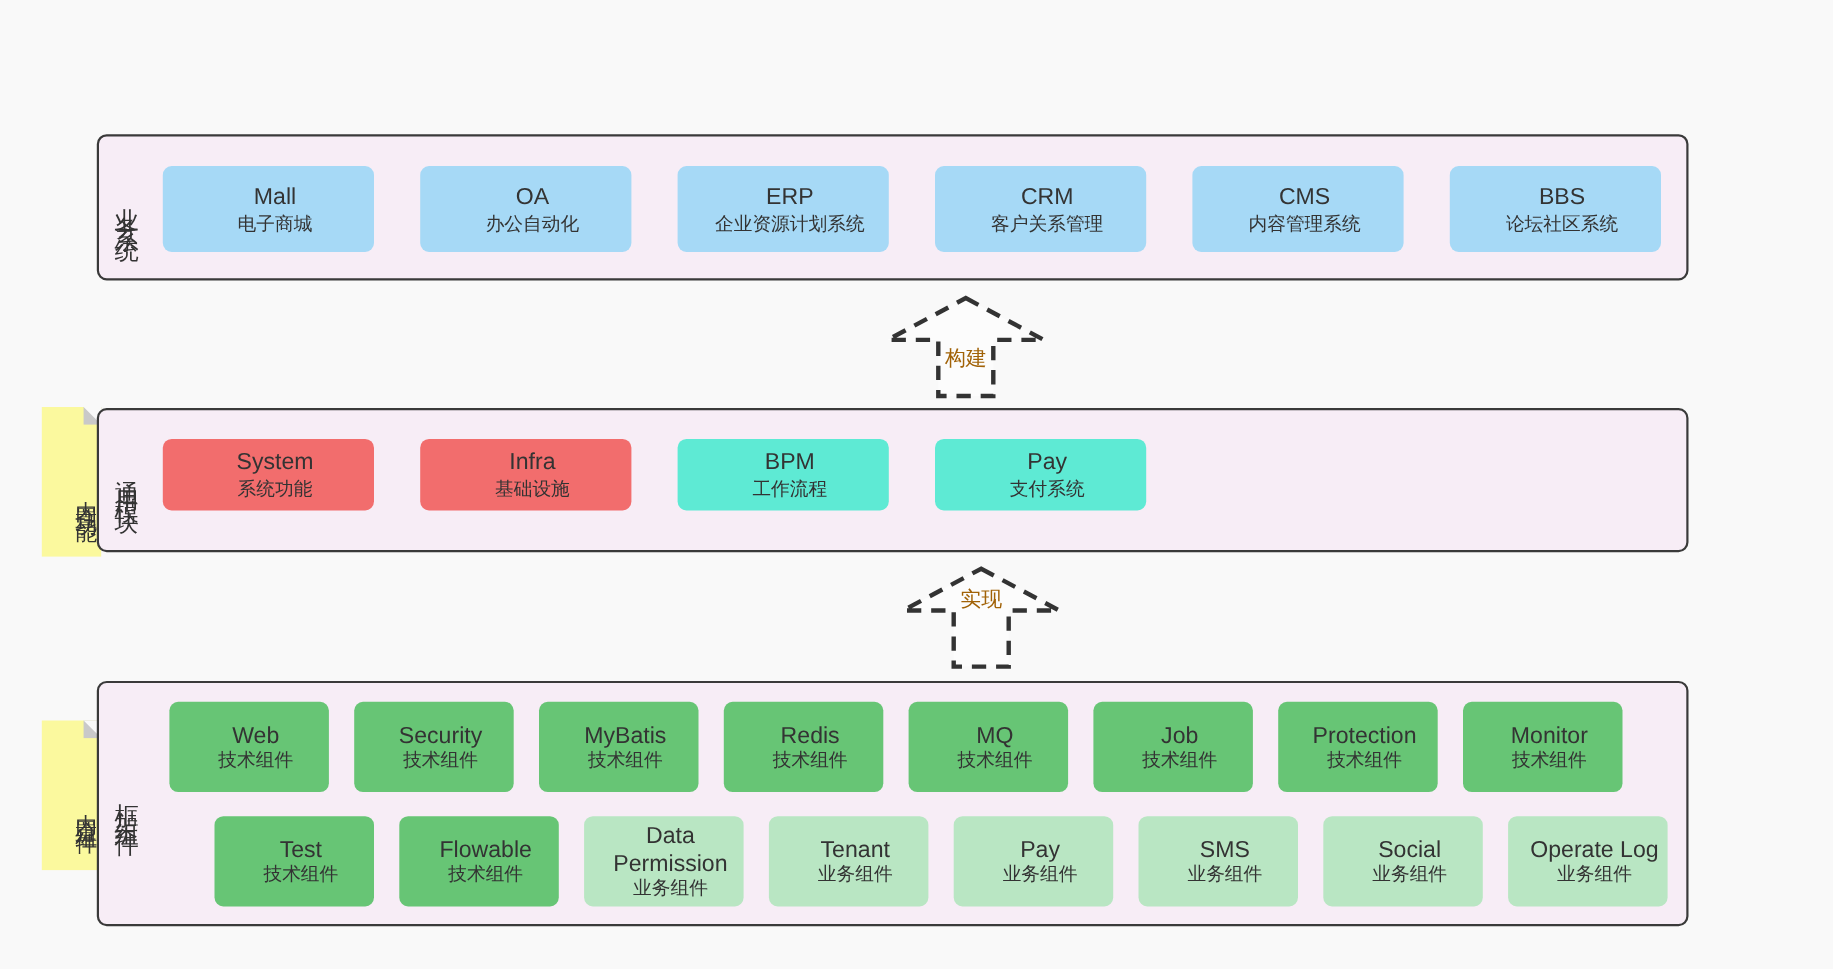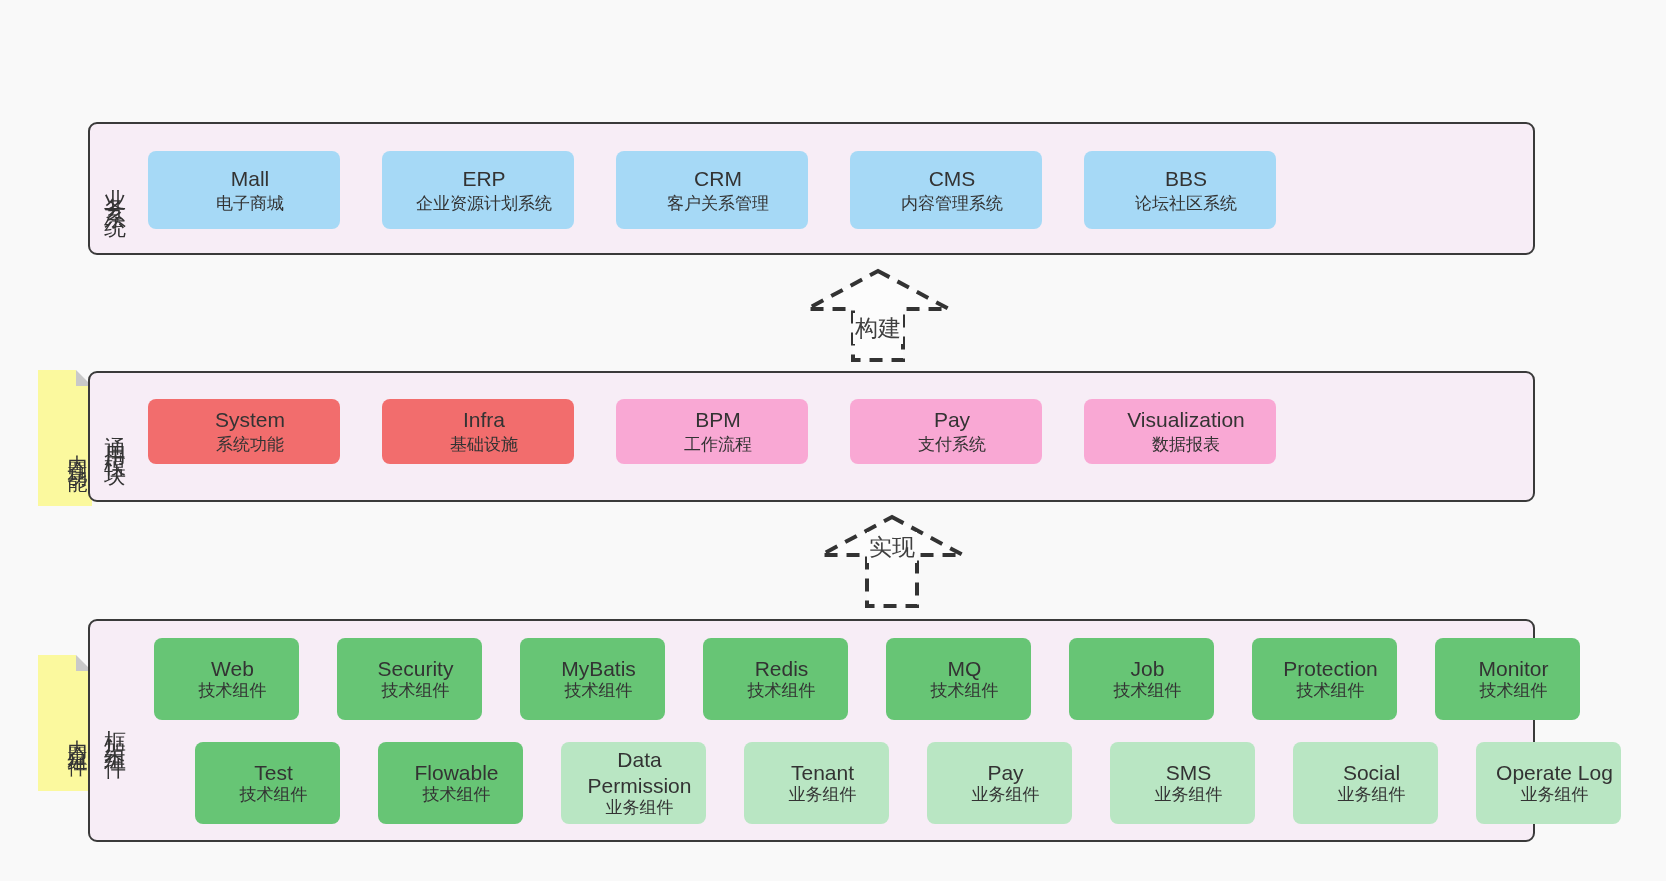--- a/index.html
+++ b/index.html
@@ -18,38 +18,38 @@
   #layer-modules{top:371px;height:131px;}
   #layer-components{top:619px;height:223px;}
   .side-label{
     position:absolute;left:10px;top:0;bottom:0;
     display:flex;align-items:center;justify-content:center;
     writing-mode:vertical-rl;text-orientation:upright;
     font-size:22px;letter-spacing:9px;color:#333;
   }
   .boxes{position:absolute;display:grid;}
   .cols6{grid-template-columns:repeat(6,192px);gap:42px;left:58px;}
-  .cols8{grid-template-columns:repeat(8,145px);gap:38px;left:64px;}
+  .cols8{grid-template-columns:repeat(8,145px);gap:23px;left:64px;}
   #layer-business .boxes{top:27px;}
   #layer-modules .boxes{top:26px;}
   #layer-components .row1{top:17px;}
   #layer-components .row2{top:121px;margin-left:41px;}
   .box{
     border-radius:8px;display:flex;flex-direction:column;
     align-items:center;justify-content:center;
     text-align:center;line-height:1.32;padding-left:12px;
   }
   #layer-business .box{height:78px;}
   #layer-modules .box{height:65px;}
   #layer-components .box{height:82px;line-height:1.22;}
   .box .en{font-size:21px;}
   .box .zh{font-size:17px;}
   .c-blue{background:#a6d9f6;}
   .c-red{background:#f26d6d;}
-  .c-pink{background:#f9a8d4;}
+  .c-pink{background:#5eead4;}
   .c-green{background:#67c575;}
   .c-lgreen{background:#b9e6c3;}
   .note{
     position:absolute;left:38px;width:54px;height:136px;
     background:#fbf99e;z-index:1;
     display:flex;justify-content:center;
     padding-top:26px;box-sizing:border-box;
     writing-mode:vertical-rl;text-orientation:upright;
     font-size:20px;letter-spacing:6px;color:#333;
   }
@@ -62,40 +62,44 @@
   }
   .arrow-svg{position:absolute;z-index:1;overflow:visible;}
   #arrow-build{left:798px;top:266px;}
   #arrow-implement{left:812px;top:512px;}
   .arrow-shape{
     fill:#fcfcfc;stroke:#333;stroke-width:4;
     stroke-dasharray:13 9;stroke-linejoin:miter;
   }
   .arrow-label{
     position:absolute;z-index:3;transform:translateX(-50%);
-    background:#fcfcfc;font-size:23px;color:#404040;
+    background:#fcfcfc;font-size:19px;color:#a16207;
     padding:0 2px;white-space:nowrap;
   }
   #arrow-build-label{left:878px;top:313px;}
   #arrow-implement-label{left:892px;top:532px;}
 </style>
 </head>
 <body>
 
 <div>
 
   <div class="note" id="note-modules">内置功能</div>
   <div class="note" id="note-components">内置组件</div>
 
   <section class="layer" id="layer-business">
     <div class="side-label">业务系统</div>
     <div class="boxes cols6">
       <div class="box c-blue">
         <span class="en">Mall</span>
         <span class="zh">电子商城</span>
+      </div>
+      <div class="box c-blue">
+        <span class="en">OA</span>
+        <span class="zh">办公自动化</span>
       </div>
       <div class="box c-blue">
         <span class="en">ERP</span>
         <span class="zh">企业资源计划系统</span>
       </div>
       <div class="box c-blue">
         <span class="en">CRM</span>
         <span class="zh">客户关系管理</span>
       </div>
       <div class="box c-blue">
@@ -126,24 +130,20 @@
         <span class="zh">基础设施</span>
       </div>
       <div class="box c-pink">
         <span class="en">BPM</span>
         <span class="zh">工作流程</span>
       </div>
       <div class="box c-pink">
         <span class="en">Pay</span>
         <span class="zh">支付系统</span>
       </div>
-      <div class="box c-pink">
-        <span class="en">Visualization</span>
-        <span class="zh">数据报表</span>
-      </div>
     </div>
   </section>
 
   <svg class="arrow-svg" id="arrow-implement" width="160" height="100">
     <polygon class="arrow-shape" points="80,5 151,43 105,43 105,94 55,94 55,43 9,43"></polygon>
   </svg>
   <div class="arrow-label" id="arrow-implement-label">实现</div>
 
   <section class="layer" id="layer-components">
     <div class="side-label">框架组件</div>

